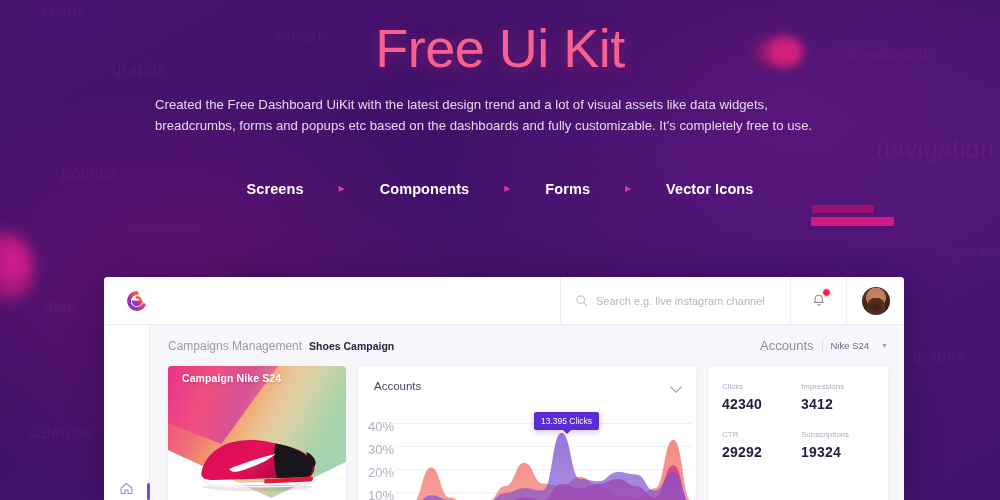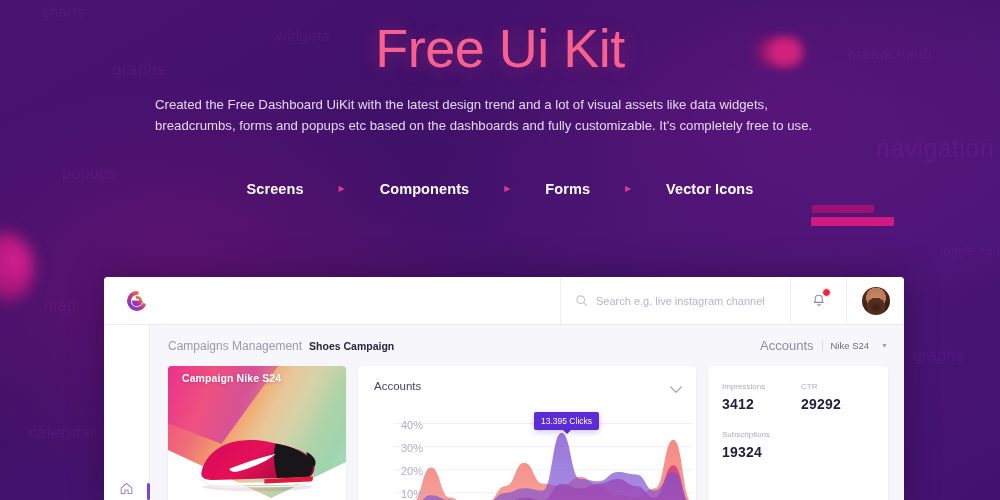--- a/index.html
+++ b/index.html
@@ -232,21 +232,21 @@
   }
   #chart-collapse {
     position:absolute; right:14px; top:14px;
     color:#a7a1bb;
   }
   #chart-plot {
     position:absolute; left:0; right:0; top:40px; bottom:0;
   }
   .y-tick {
     position:absolute; left:10px;
-    font-size:11px; color:#b4afc4;margin-left:33px;
+    font-size:13px; color:#b4afc4;
   }
   #chart-tooltip {
     position:absolute; left:176px; top:46px;
     background:#5b2bd6; color:#fff;
     font-size:8.5px; padding:4px 7px; border-radius:2px;
     white-space:nowrap;
     box-shadow:0 2px 6px rgba(70,20,170,.25);
   }
   #chart-tooltip:after {
     content:""; position:absolute; left:50%; margin-left:-4px; bottom:-4px;
@@ -451,20 +451,24 @@
               </div>
           </div>
 
           <div id="chart-tooltip">
             <span>13.395 Clicks</span>
           </div>
         </div>
 
         <div id="stats-card">
             <div>
+              <div class="stat-label">Clicks</div>
+              <div class="stat-value">42340</div>
+            </div>
+            <div>
               <div class="stat-label">Impressions</div>
               <div class="stat-value">3412</div>
             </div>
             <div>
               <div class="stat-label">CTR</div>
               <div class="stat-value">29292</div>
             </div>
             <div>
               <div class="stat-label">Subscriptions</div>
               <div class="stat-value">19324</div>

